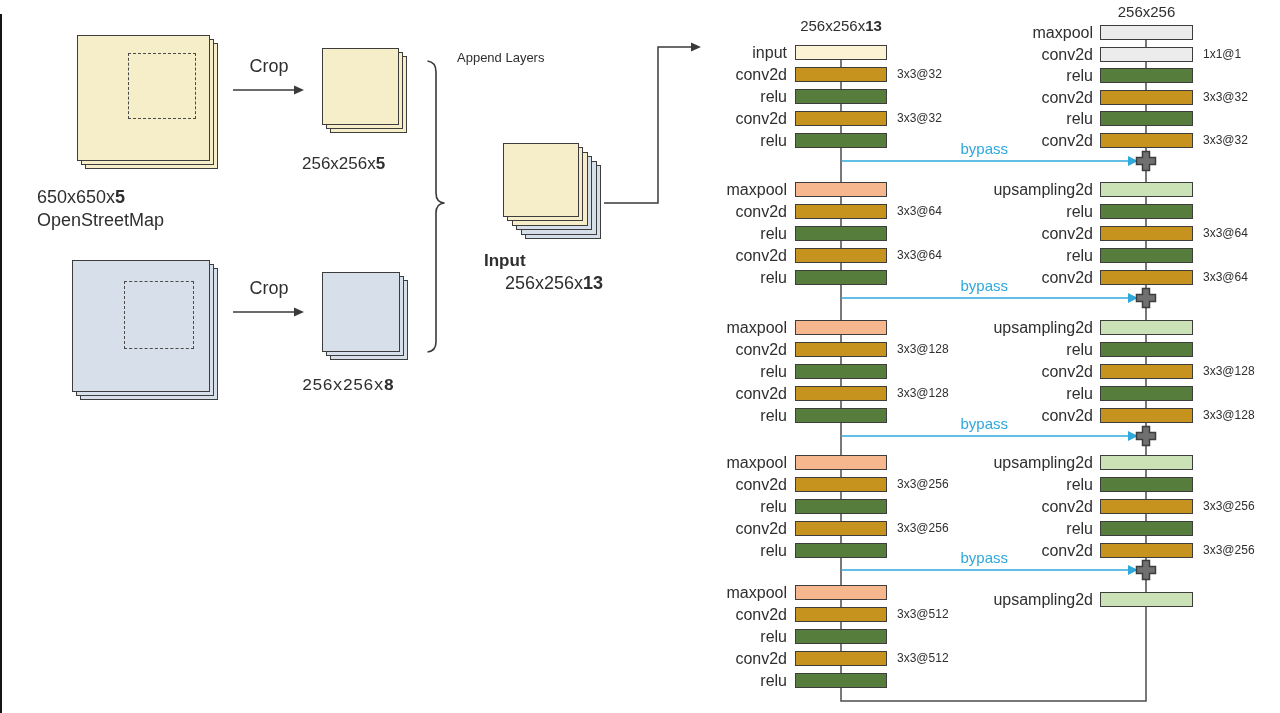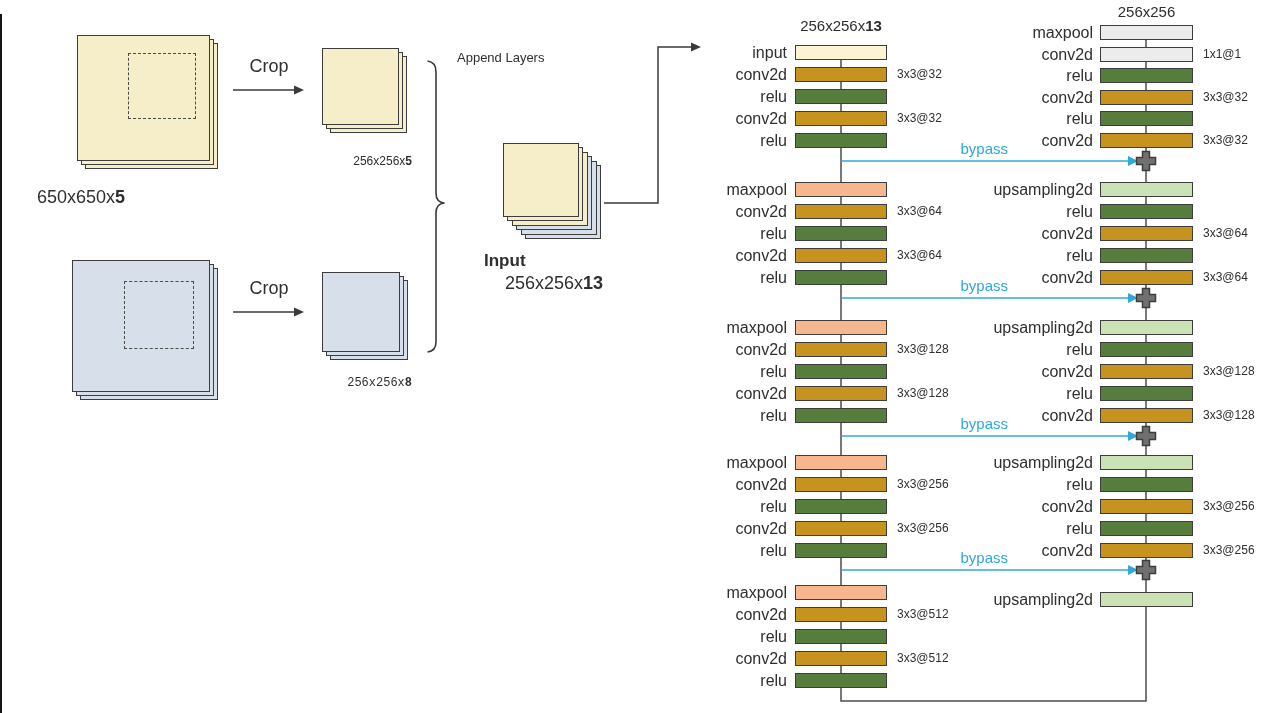--- a/index.html
+++ b/index.html
@@ -6,21 +6,21 @@
   #canvas{
     position:relative;width:1280px;height:713px;background:#fff;
     font-family:"Liberation Sans",sans-serif;color:var(--c-text,#2f2f2f);
     overflow:hidden;
   }
   .abs{position:absolute;}
   .sq{position:absolute;border:1.5px solid var(--c-stroke);box-sizing:border-box;}
   .dash{position:absolute;border:1.5px dashed #4a4a4a;box-sizing:border-box;}
   .cap{position:absolute;font-size:18px;line-height:23px;white-space:nowrap;}
   .crop-cap{position:absolute;font-size:18px;text-align:center;white-space:nowrap;}
-  .small-cap{position:absolute;font-size:12px;text-align:right;white-space:nowrap;}
+  .small-cap{position:absolute;font-size:17px;text-align:left;white-space:nowrap;}
   .b{font-weight:700;}
   .bar{position:absolute;height:15px;border:1.5px solid var(--c-stroke);box-sizing:border-box;z-index:2;}
   .lyr-label{position:absolute;font-size:16px;line-height:19px;text-align:right;z-index:2;white-space:nowrap;}
   .ann{position:absolute;font-size:12px;line-height:19px;z-index:2;white-space:nowrap;}
   .bypass-label{position:absolute;font-size:15px;line-height:18px;color:var(--c-bypass);text-align:right;z-index:3;}
   .net-title{position:absolute;font-size:15px;line-height:18px;text-align:center;z-index:2;white-space:nowrap;}
   svg.overlay{position:absolute;left:0;top:0;z-index:1;}
   svg.overlay2{position:absolute;left:0;top:0;z-index:3;}
   .brace{fill:none;stroke:var(--c-line);stroke-width:1.6;}
   .ln{fill:none;stroke:var(--c-line);stroke-width:1.5;}
@@ -62,20 +62,21 @@
     <path class="plus" transform="translate(1146,298)" d="M -3.5 -9.5 H 3.5 V -3.5 H 9.5 V 3.5 H 3.5 V 9.5 H -3.5 V 3.5 H -9.5 V -3.5 H -3.5 Z"></path>
     <path class="plus" transform="translate(1146,436)" d="M -3.5 -9.5 H 3.5 V -3.5 H 9.5 V 3.5 H 3.5 V 9.5 H -3.5 V 3.5 H -9.5 V -3.5 H -3.5 Z"></path>
     <path class="plus" transform="translate(1146,570)" d="M -3.5 -9.5 H 3.5 V -3.5 H 9.5 V 3.5 H 3.5 V 9.5 H -3.5 V 3.5 H -9.5 V -3.5 H -3.5 Z"></path>
   </svg>
 
   <div class="crop-cap" style="left:233px;top:56px;width:72px;">Crop</div>
   <div class="crop-cap" style="left:233px;top:278px;width:72px;">Crop</div>
 
   <div class="cap" style="left:37px;top:186px;width:200px;">
     <div><span>650x650x</span><span class="b">5</span></div>
+    <div>OpenStreetMap</div>
   </div>
 
   <div class="cap" style="left:4px;top:419px;width:240px;">
   </div>
 
   <div class="small-cap" style="left:302px;top:154px;width:110px;"><span>256x256x</span><span class="b">5</span></div>
   <div class="small-cap" style="left:302px;top:376px;width:110px;font-family:Liberation Mono, monospace;"><span>256x256x</span><span class="b">8</span></div>
 
   <div class="abs" style="left:457px;top:50px;font-size:13px;white-space:nowrap;text-align:center;">Append Layers</div>
 

